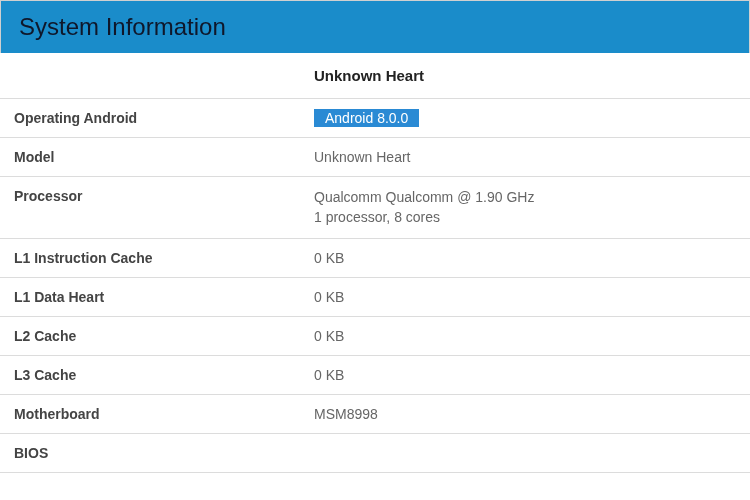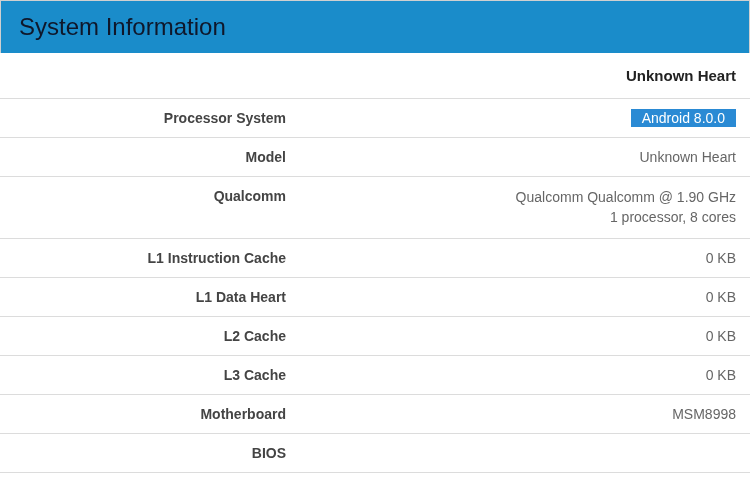--- a/index.html
+++ b/index.html
@@ -20,21 +20,21 @@
     font-weight: 400;
     padding: 12px 18px;
     border: 1px solid #d0d0d0;
     border-bottom: none;
   }
   table {
     width: 100%;
     border-collapse: collapse;
   }
   th, td {
-    text-align: right;
+    text-align: left;
     padding: 11px 14px;
     font-size: 14px;
     border-bottom: 1px solid #dcdcdc;
     vertical-align: top;
   }
   th.col-label {
     width: 300px;
     font-weight: 700;
     color: #444;
     background: #fff;
@@ -64,29 +64,29 @@
   <div class="header">System Information</div>
   <table>
     <thead>
       <tr>
         <th class="col-label"></th>
         <th>Unknown Heart</th>
       </tr>
     </thead>
     <tbody id="rows">
         <tr>
-          <th class="col-label">Processor System</th>
+          <th class="col-label">Operating Android</th>
           <td class="col-value"><span class="highlight">Android 8.0.0</span></td>
         </tr>
         <tr>
           <th class="col-label">Model</th>
           <td class="col-value">Unknown Heart</td>
         </tr>
         <tr>
-          <th class="col-label">Qualcomm</th>
+          <th class="col-label">Processor</th>
           <td class="col-value multiline">
             <div>Qualcomm Qualcomm @ 1.90 GHz</div>
             <div>1 processor, 8 cores</div>
           </td>
         </tr>
         <tr>
           <th class="col-label">L1 Instruction Cache</th>
           <td class="col-value">0 KB</td>
         </tr>
         <tr>

